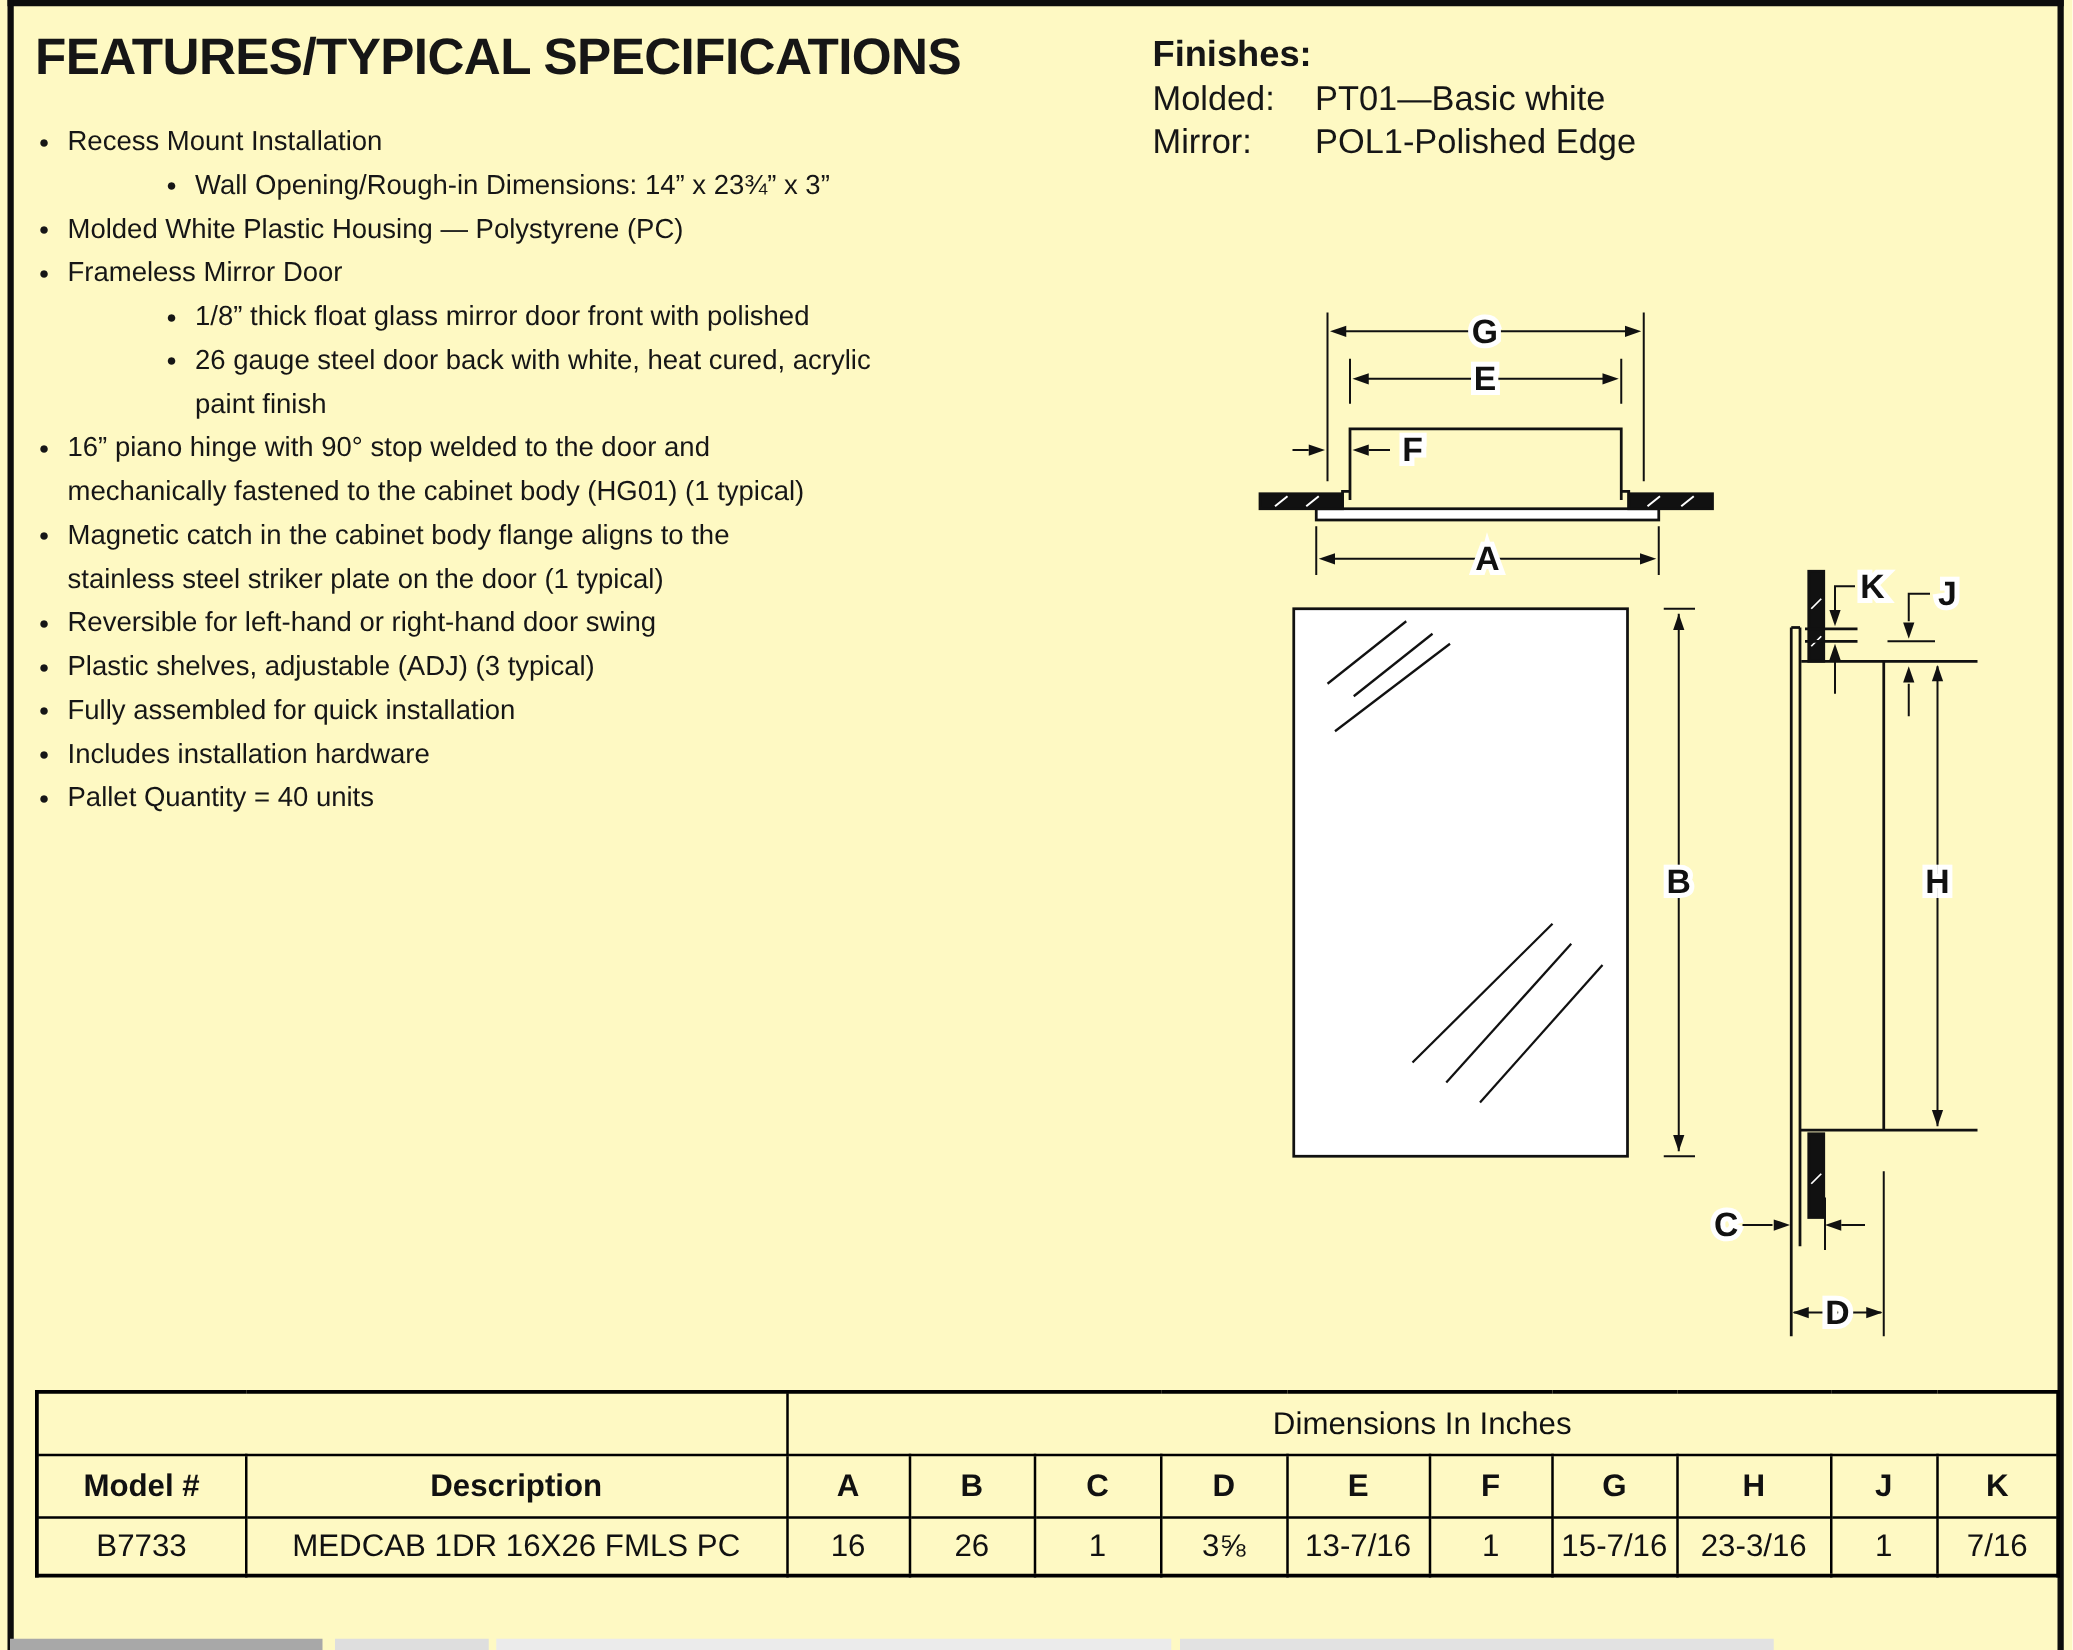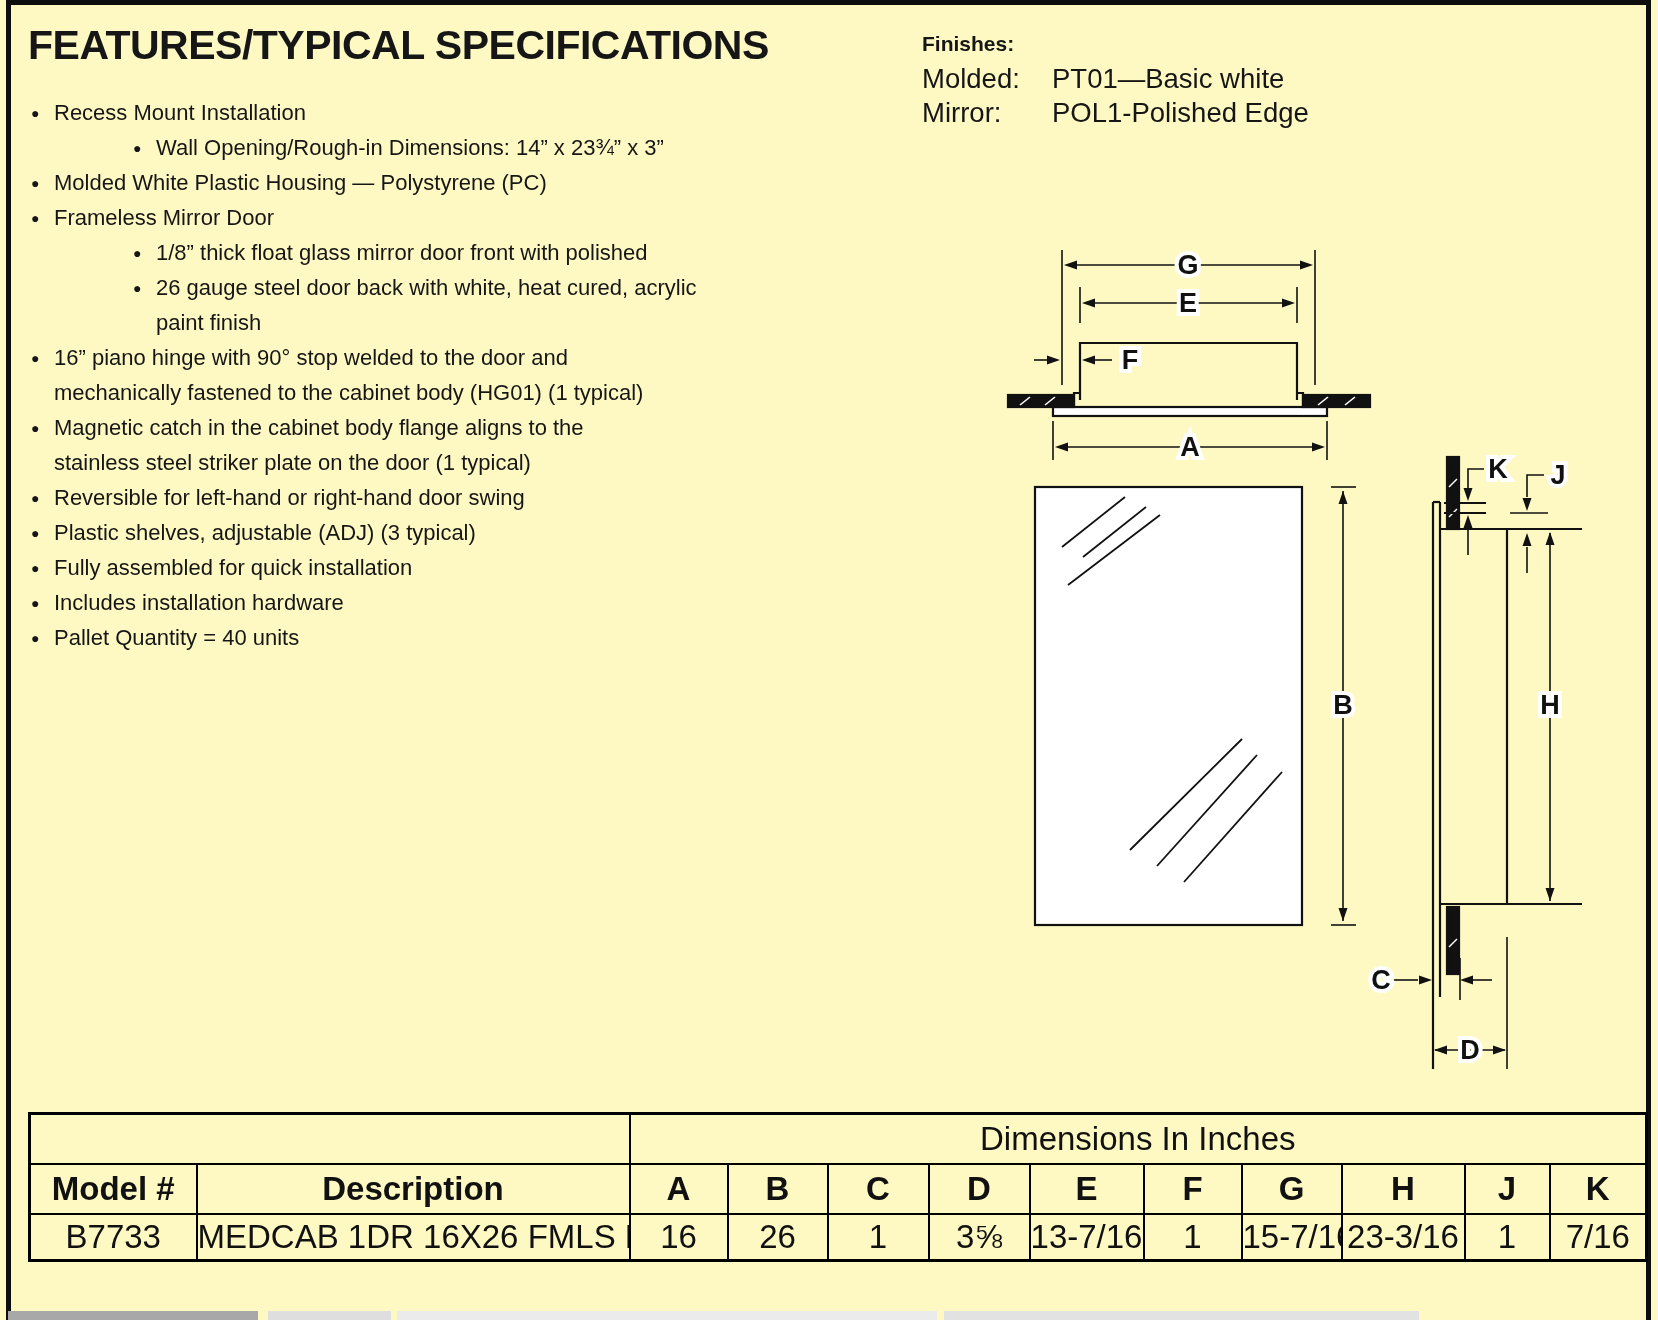--- a/index.html
+++ b/index.html
@@ -23,35 +23,35 @@
   .feat{
     position:relative; padding-left:24px; line-height:35px; font-size:22px;
     white-space:nowrap;
   }
   .feat.l2{margin-left:102px;}
   .feat.b::before{
     content:"●"; position:absolute; left:1px; top:1px; font-size:14px;
   }
   
   .finishes{position:absolute; left:922px; top:26px;}
-  .fin-head{font-size:21px; font-weight:700; line-height:36px;}
+  .fin-head{font-size:29px; font-weight:700; line-height:36px;}
   .fin-item{font-size:27.5px; line-height:33.5px; white-space:nowrap;}
   .fin-label{display:inline-block; width:130px;}
   
   .diagram{position:absolute; left:950px; top:225px; width:700px; height:860px;}
   .diagram svg{display:block;}
   .dim-label{
     font-family:"Liberation Sans",sans-serif; font-size:27px; font-weight:700;
     fill:#111; paint-order:stroke; stroke:#ffffff; stroke-width:8px;
   }
   
   table.dims{
     position:absolute; left:28px; top:1112px; width:1617px;
     border-collapse:collapse; table-layout:fixed;
-    font-size:33px; color:#111;
+    font-size:25px; color:#111;
   }
   table.dims td, table.dims th{
     border:2px solid #000; text-align:center; vertical-align:middle;
     padding:0; overflow:hidden; white-space:nowrap;
   }
   table.dims{border:3px solid #000;}
   tr.hrow1 td{height:48px; font-weight:400;}
   tr.hrow2 th{height:48px; font-weight:700;}
   tr.drow td{height:44px; font-weight:400;}
   

